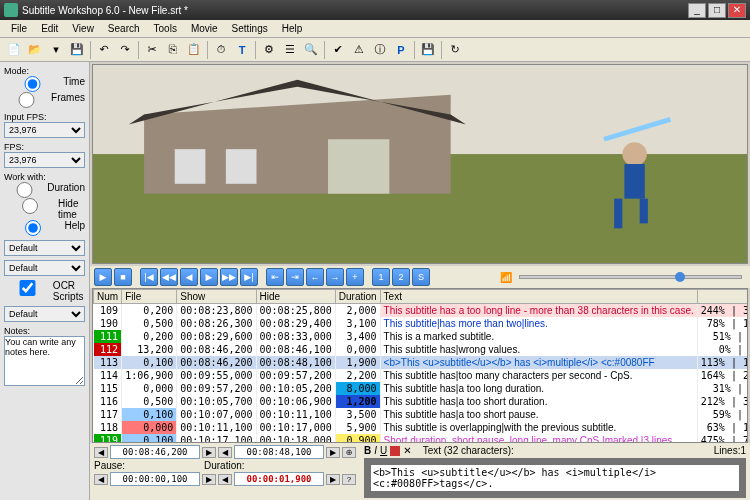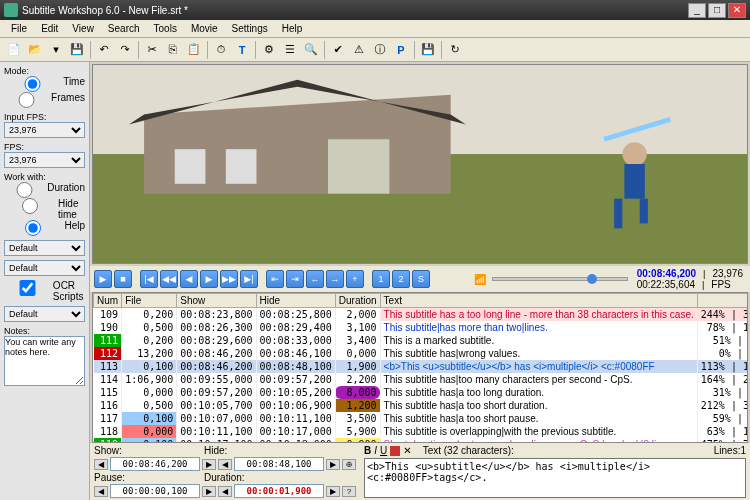--- a/index.html
+++ b/index.html
@@ -32,21 +32,21 @@
 td{border-right:1px solid #eee;padding:1px 3px;white-space:nowrap}
 td.n{text-align:right;font-family:monospace}
 tr.sel{background:#c8d8f0}
 .bottom{background:#ece9d8;padding:2px 4px;display:flex;gap:8px}
 .tcgroup{display:flex;flex-direction:column;gap:1px;font-size:9px}
 .tcgroup .row{display:flex;align-items:center;gap:2px}
 .tcinput{width:90px;font-family:monospace;font-size:9px;border:1px solid #7f9db9;padding:1px;text-align:center}
 .spin{width:14px;font-size:8px;text-align:center;background:#ddd;border:1px solid #999}
 .editor{flex:1;display:flex;flex-direction:column}
 .edtb{display:flex;gap:3px;align-items:center}
-.edbox{flex:1;border:1px solid #737373;background:#fff;padding:2px;margin-top:2px;font-family:monospace}
+.edbox{flex:1;border:7px solid #737373;background:#fff;padding:2px;margin-top:2px;font-family:monospace}
 .radio{display:flex;align-items:flex-start;gap:2px}
 .green{background:#0a0;color:#fff}
 .red{background:#c00;color:#fff}
 </style>
 </head>
 <body>
 
 <div class="titlebar">
   <div class="icon"></div>
   <div class="title">Subtitle Workshop 6.0 - New File.srt *</div>
@@ -181,24 +181,20 @@
       <div class="cbtn">+</div>
       <div style="width:4px"></div>
       <div class="cbtn">1</div>
       <div class="cbtn">2</div>
       <div class="cbtn">S</div>
       <div style="flex:0.3"></div>
       <span style="color:#05c">📶</span>
       <div class="slider">
           <div class="thumb"></div>
         </div>
-      <div class="tc">
-        <b>00:08:46,200</b> | <span>23,976</span><br>
-        <span>00:22:35,604</span> | <span>FPS</span>
-      </div>
     </div>
 
     <div class="grid">
       <table>
         <thead>
             <tr>
           <th>Num</th>
           <th>File</th>
           <th>Show</th>
           <th>Hide</th>
@@ -260,30 +256,30 @@
               <td class="n">00:09:57,200</td>
               <td class="n">2,200</td>
               <td>This subtitle has|too many characters per second - CpS.</td>
               <td class="n">164% | 25 cps</td>
             </tr>
             <tr>
               <td class="n ">115</td>
               <td class="n">0,000</td>
               <td class="n">00:09:57,200</td>
               <td class="n">00:10:05,200</td>
-              <td class="n" style="background: #a21caf; border-radius: 6px;">8,000</td>
+              <td class="n" style="background: #0ea5e9;">8,000</td>
               <td>This subtitle has|a too long duration.</td>
               <td class="n">31% |  5 cps</td>
             </tr>
             <tr>
               <td class="n ">116</td>
               <td class="n">0,500</td>
               <td class="n">00:10:05,700</td>
               <td class="n">00:10:06,900</td>
-              <td class="n" style="background: #a16207;">1,200</td>
+              <td class="n" style="background: #1d4ed8; font-weight: bold;">1,200</td>
               <td>This subtitle has|a too short duration.</td>
               <td class="n">212% | 32 cps</td>
             </tr>
             <tr>
               <td class="n ">117</td>
               <td class="n" style="background: rgb(153, 204, 255);">0,100</td>
               <td class="n">00:10:07,000</td>
               <td class="n">00:10:11,100</td>
               <td class="n">3,500</td>
               <td>This subtitle has|a too short pause.</td>
@@ -306,24 +302,20 @@
               <td class="n" style="background: rgb(255, 238, 102);">0,900</td>
               <td style="color: rgb(204, 51, 204);">Short duration, short pause, long line, many CpS,|marked,|3 lines.</td>
               <td class="n">475% | 72 cps</td>
             </tr>
           </tbody>
       </table>
     </div>
 
     <div class="bottom">
       <div class="tcgroup">
-        <div class="row">
-            <span style="width:36px">Show:</span>
-            <span style="width:36px;margin-left:72px">Hide:</span>
-          </div>
         <div class="row">
           <div class="spin">◀</div>
           <input class="tcinput" value="00:08:46,200" style="">
           <div class="spin">▶</div>
           <div class="spin">◀</div>
           <input class="tcinput" value="00:08:48,100" style="">
           <div class="spin">▶</div>
           <div class="spin">⊕</div>
         </div>
         <div class="row">

